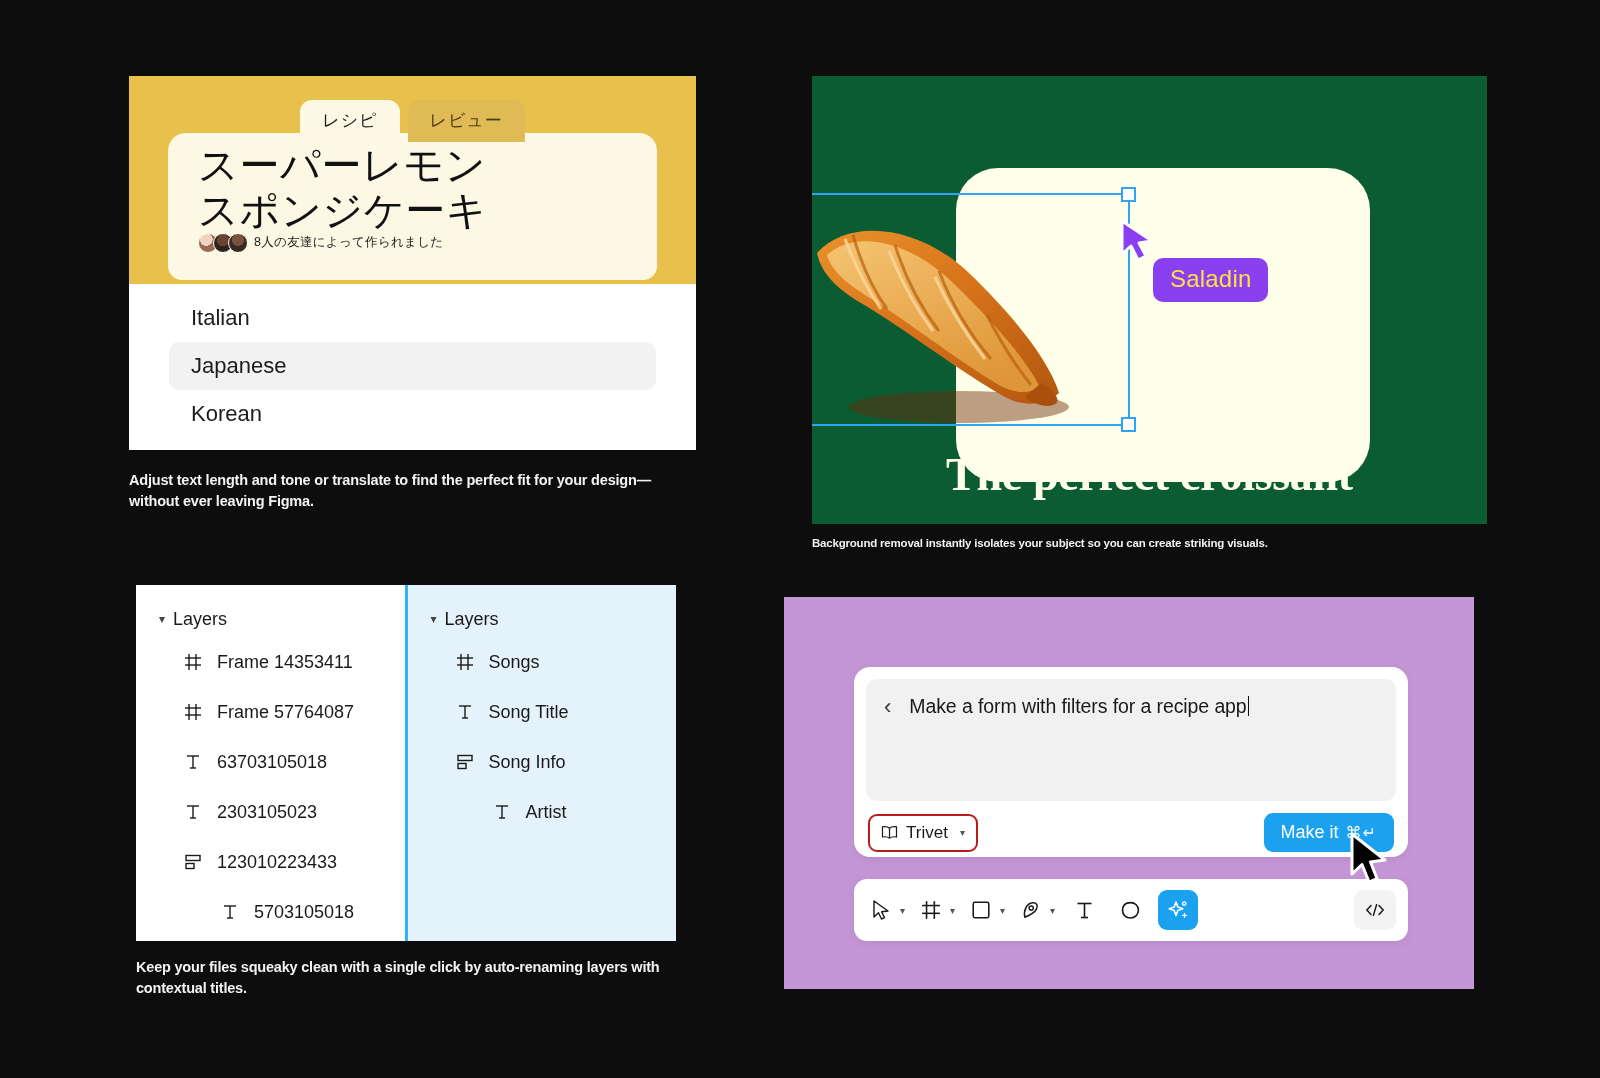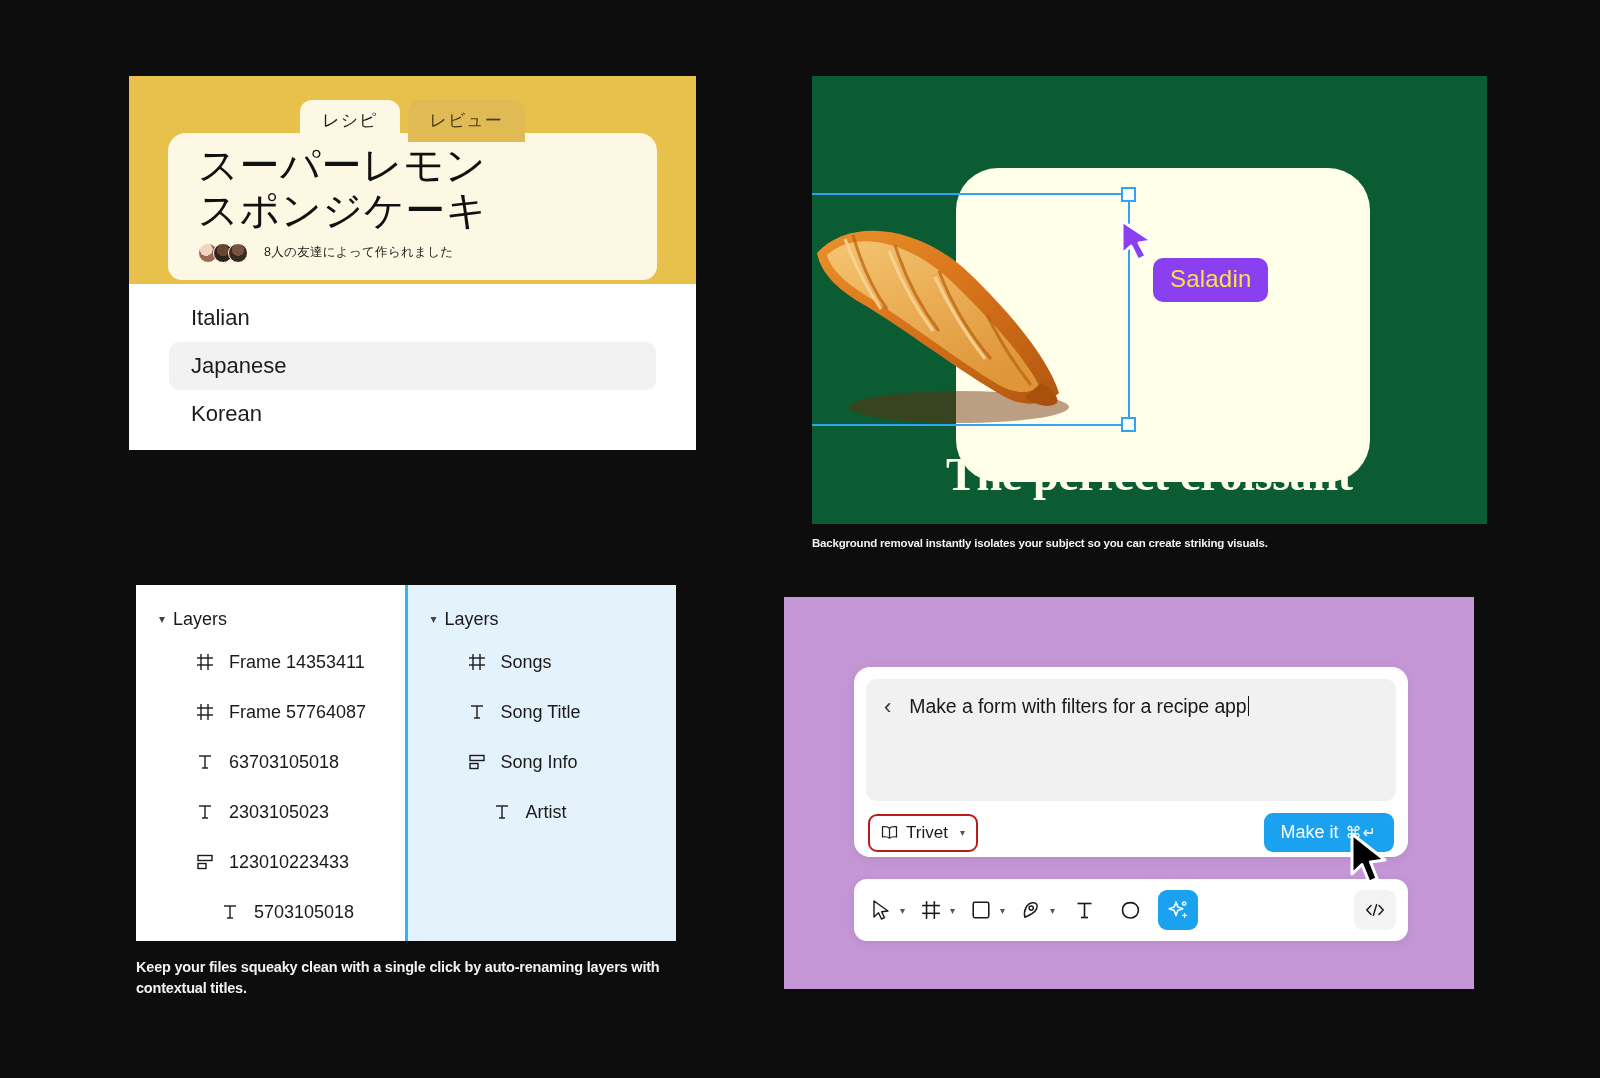--- a/index.html
+++ b/index.html
@@ -43,21 +43,21 @@
     position: absolute; left: 39px; top: 57px;
     width: 489px; height: 147px;
     background: #FDF8E3;
     border-radius: 18px 18px 14px 14px;
     padding: 10px 30px 0 30px;
   }
   .recipe-title {
     font-size: 40px; line-height: 1.12; font-weight: 400;
     color: #111; letter-spacing: 0.5px; white-space: pre-line;
   }
-  .made-by { display: flex; align-items: center; gap: 21px; margin-top: 10px; }
+  .made-by { display: flex; align-items: center; gap: 11px; }
   .avatars { display: flex; }
   .avatars .av {
     width: 20px; height: 20px; border-radius: 50%;
     margin-right: -5px; border: 1.5px solid #FDF8E3;
     background-size: cover;
   }
   .av.a1 { background: radial-gradient(circle at 40% 30%, #f0d3c0 0 38%, #9a6a52 39% 100%); }
   .av.a2 { background: radial-gradient(circle at 50% 35%, #6a4433 0 40%, #2f2320 41% 100%); }
   .av.a3 { background: radial-gradient(circle at 50% 32%, #7b5240 0 40%, #3a2a24 41% 100%); }
   .made-by span { font-size: 12.5px; color: #1d1d1d; letter-spacing: 0.3px; }
@@ -138,21 +138,21 @@
   .layers-col.left { background: #FFFFFF; }
   .layers-col.right { background: #E4F2FC; border-left: 3px solid #2FB4F5; }
   .layers-header {
     display: flex; align-items: center; gap: 8px;
     padding: 0 0 0 23px; height: 36px;
     font-size: 18px; color: #1a1a1a; font-weight: 400;
   }
   .chev { font-size: 12px; color: #444; line-height: 1; }
   .layer-row {
     display: flex; align-items: center; gap: 15px;
-    height: 50px; padding-left: 60px;
+    height: 50px; padding-left: 48px;
     font-size: 18px; color: #1a1a1a;
   }
   .layer-row.indent { padding-left: 85px; }
   .layer-icon { width: 18px; height: 18px; flex: 0 0 18px; }
 
   
   #panel-makeit {
     position: absolute; left: 784px; top: 597px;
     width: 690px; height: 392px;
     background: #C596D6; overflow: hidden;
@@ -240,20 +240,21 @@
       <div class="lang-item">Italian</div>
       <div class="lang-item selected">Japanese</div>
       <div class="lang-item">Korean</div>
     </div>
 
     <svg class="cursor-blue" viewBox="0 0 86 86">
       <path d="M12 8 L12 66 L28 50 L40 74 L54 68 L42 45 L66 41 Z" fill="#1B8CE8" stroke="#ffffff" stroke-width="5" stroke-linejoin="round"></path>
     </svg>
   </div>
 
+  <div class="caption" style="left:129px; top:470px; width:560px; font-size:14.5px;">Adjust text length and tone or translate to find the perfect fit for your design—without ever leaving Figma.</div>
 
   <div id="panel-croissant">
     <div class="cream-card"></div>
 
     <svg class="croissant" viewBox="0 0 300 215">
       <defs>
         <linearGradient id="cr1" x1="0" y1="0" x2="1" y2="1">
           <stop offset="0%" stop-color="#E8922B"></stop>
           <stop offset="45%" stop-color="#D8741B"></stop>
           <stop offset="100%" stop-color="#B2560F"></stop>

